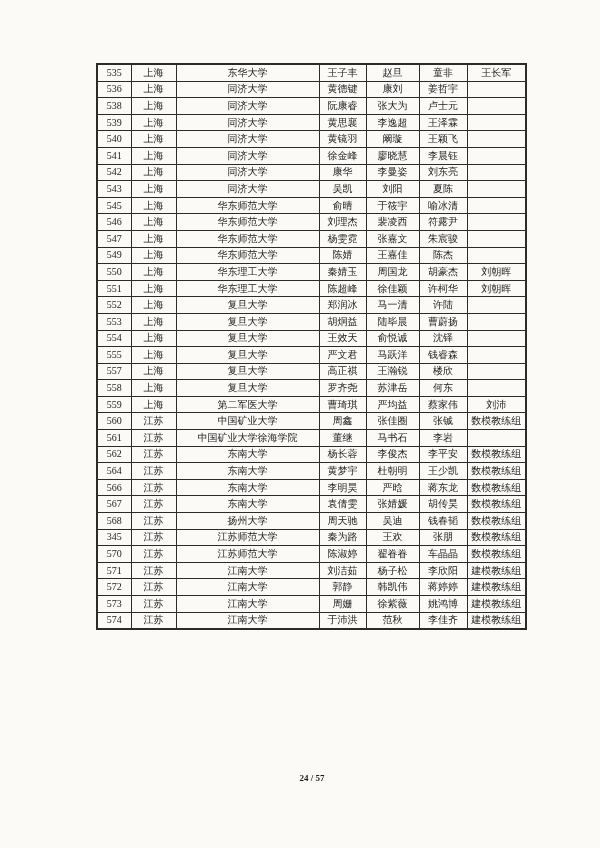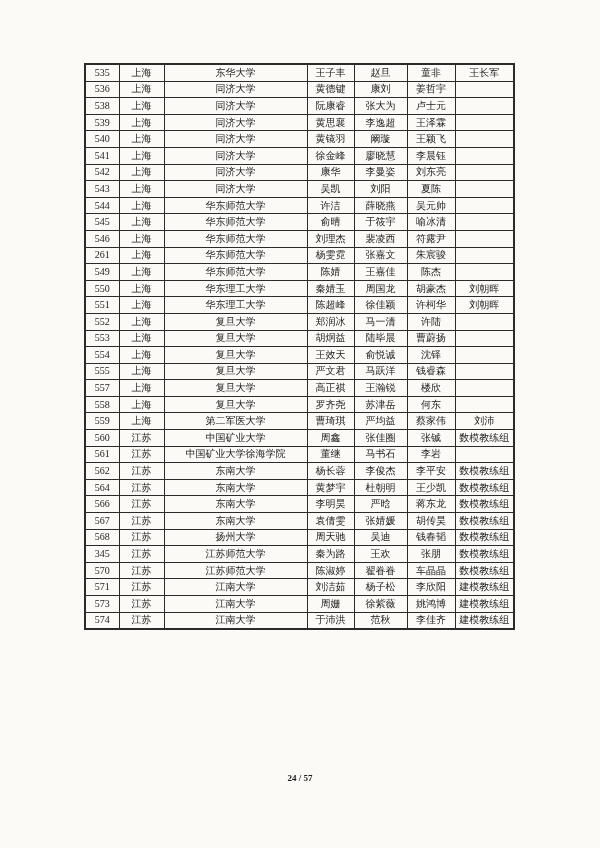--- a/index.html
+++ b/index.html
@@ -11,20 +11,21 @@
     height: 848px;
     background: #fbfaf7;
     font-family: "Liberation Serif", "DejaVu Serif", serif;
     color: #1c1c1c;
     overflow: hidden;
   }
   .page {
     position: relative;
     width: 512px;
     height: 848px;
+    margin-left: 12px;
   }
   table.roster {
     position: absolute;
     left: 84px;
     top: 63px;
     width: 429px;
     border-collapse: collapse;
     table-layout: fixed;
     border: 2px solid #2b2b2b;
   }
@@ -138,48 +139,39 @@
         <tr>
           <td>543</td>
           <td>上海</td>
           <td>同济大学</td>
           <td>吴凯</td>
           <td>刘阳</td>
           <td>夏陈</td>
           <td></td>
         </tr>
         <tr>
-          <td>544</td>
-          <td>上海</td>
-          <td>华东师范大学</td>
-          <td>许洁</td>
-          <td>薛晓燕</td>
-          <td>吴元帅</td>
-          <td></td>
-        </tr>
-        <tr>
           <td>545</td>
           <td>上海</td>
           <td>华东师范大学</td>
           <td>俞晴</td>
           <td>于筱宇</td>
           <td>喻冰清</td>
           <td></td>
         </tr>
         <tr>
           <td>546</td>
           <td>上海</td>
           <td>华东师范大学</td>
           <td>刘理杰</td>
           <td>裴凌西</td>
           <td>符露尹</td>
           <td></td>
         </tr>
         <tr>
-          <td>261</td>
+          <td>547</td>
           <td>上海</td>
           <td>华东师范大学</td>
           <td>杨雯霓</td>
           <td>张嘉文</td>
           <td>朱宸骏</td>
           <td></td>
         </tr>
         <tr>
           <td>549</td>
           <td>上海</td>
@@ -351,20 +343,29 @@
           <td>车晶晶</td>
           <td>数模教练组</td>
         </tr>
         <tr>
           <td>571</td>
           <td>江苏</td>
           <td>江南大学</td>
           <td>刘洁茹</td>
           <td>杨子松</td>
           <td>李欣阳</td>
+          <td>建模教练组</td>
+        </tr>
+        <tr>
+          <td>572</td>
+          <td>江苏</td>
+          <td>江南大学</td>
+          <td>郭静</td>
+          <td>韩凯伟</td>
+          <td>蒋婷婷</td>
           <td>建模教练组</td>
         </tr>
         <tr>
           <td>573</td>
           <td>江苏</td>
           <td>江南大学</td>
           <td>周姗</td>
           <td>徐紫薇</td>
           <td>姚鸿博</td>
           <td>建模教练组</td>

